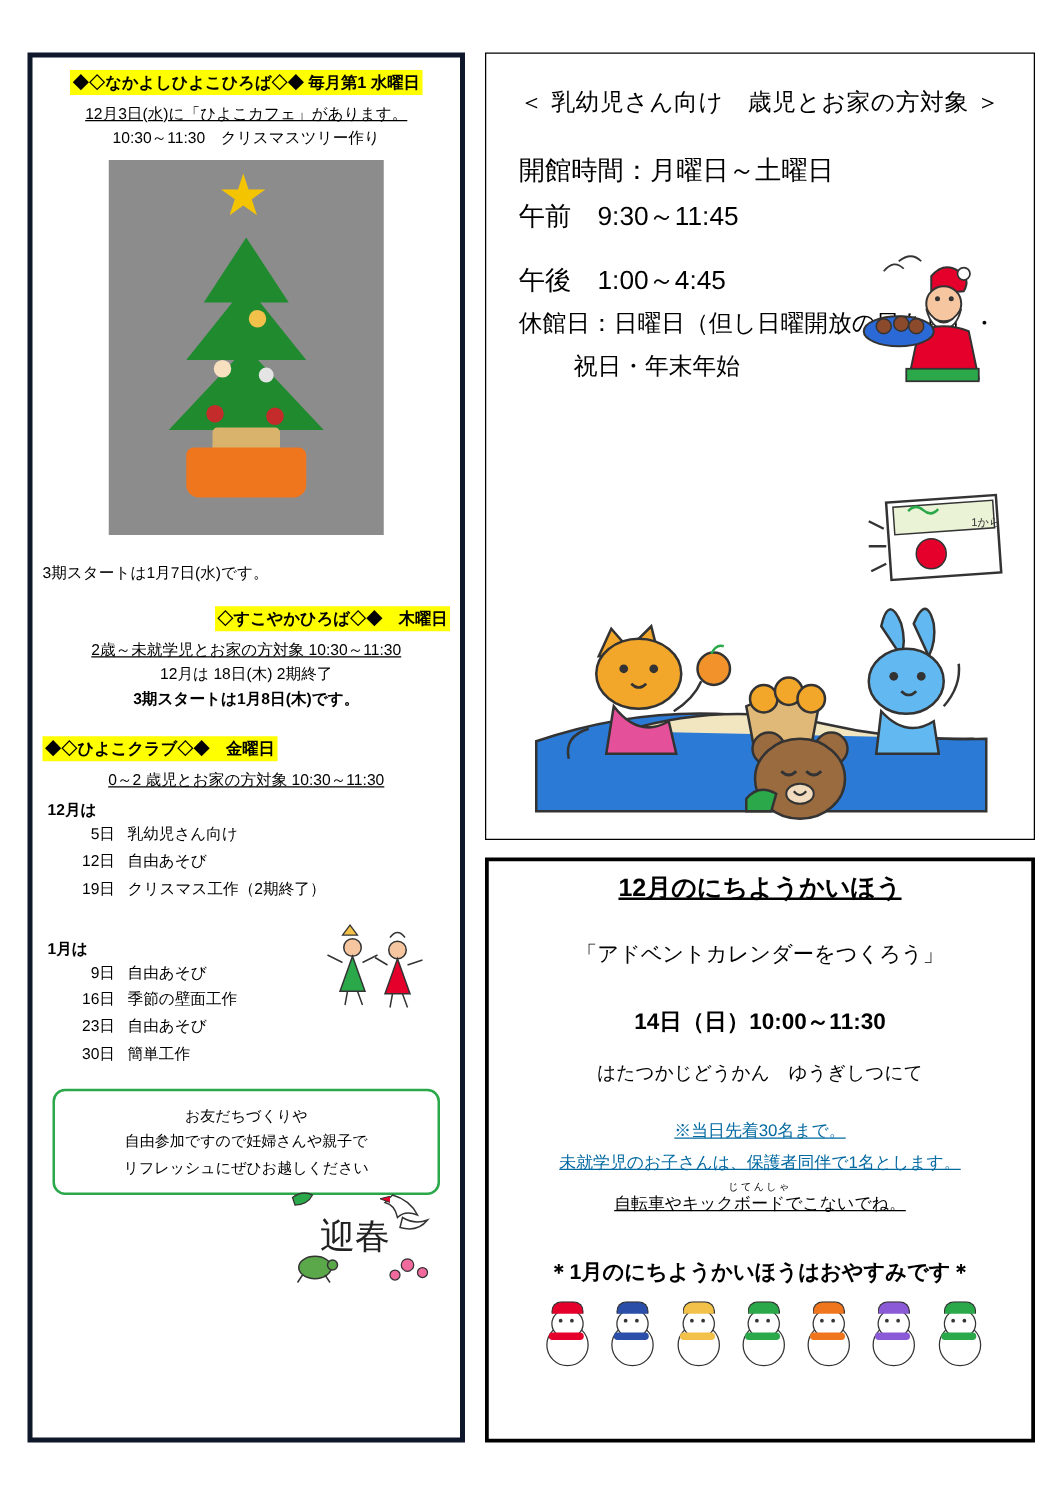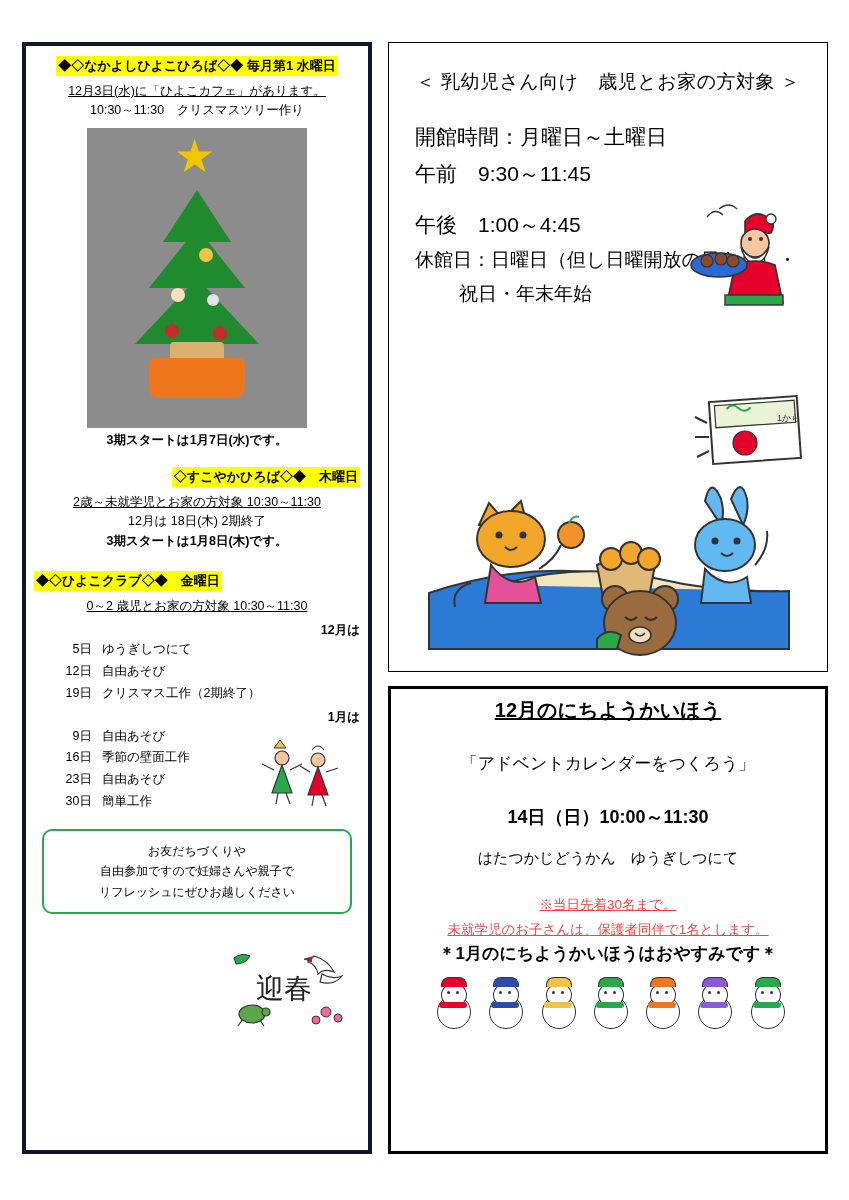--- a/index.html
+++ b/index.html
@@ -112,29 +112,29 @@
     background: #f0761e;
     border-radius: 6px 6px 10px 10px;
   }
   .orn { position: absolute; border-radius: 50%; }
   .o1 { left: 112px; top: 120px; width: 14px; height: 14px; background: #f2c14a; }
   .o2 { left: 84px; top: 160px; width: 14px; height: 14px; background: #f6e0c0; }
   .o3 { left: 120px; top: 166px; width: 12px; height: 12px; background: #e4e4e4; }
   .o4 { left: 78px; top: 196px; width: 14px; height: 14px; background: #c42b2b; }
   .o5 { left: 126px; top: 198px; width: 14px; height: 14px; background: #c42b2b; }
 
-  .cap { text-align: center; font-size: 12.5px; font-weight: bold; margin-top: 4px; }
+  .cap { text-align: left; font-size: 12.5px; font-weight: normal; margin-top: 22px; }
 
   .list {
     font-size: 12.5px;
     line-height: 1.75;
     margin-left: 24px;
   }
   .list .lbl { display: inline-block; min-width: 34px; text-align: right; margin-right: 10px; }
-  .month-lbl { font-size: 12.5px; font-weight: bold; margin-left: 4px; margin-top: 6px; text-align: right; }
+  .month-lbl { font-size: 12.5px; font-weight: bold; margin-left: 4px; margin-top: 6px; }
 
   .note-box {
     margin: 16px 16px 0 16px;
     border: 2px solid #2aa84a;
     border-radius: 10px;
     padding: 10px 6px;
     text-align: center;
     font-size: 12px;
     line-height: 1.7;
   }
@@ -232,21 +232,21 @@
     font-size: 18px;
     font-weight: bold;
     margin-top: 30px;
   }
   .rb-place {
     text-align: center;
     font-size: 15px;
     margin-top: 20px;
   }
   .rb-red {
-    color: #ef4444;
+    color: #0369a1;
     text-decoration: underline;
     font-size: 13.5px;
     text-align: center;
     line-height: 1.7;
     margin-top: 26px;
   }
   .rb-note {
     text-align: center;
     font-size: 13.5px;
     margin-top: 4px;
@@ -254,20 +254,21 @@
   .ruby {
     font-size: 8px;
     display: block;
     line-height: 1;
     letter-spacing: 2px;
   }
   .rb-holiday {
     text-align: center;
     font-size: 17px;
     font-weight: bold;
+    margin-top: 34px;
   }
   .snowmen {
     margin: 10px auto 0 auto;
     width: 360px;
     height: 62px;
     display: flex;
     justify-content: center;
     gap: 6px;
   }
   .snowman { width: 50px; height: 58px; position: relative; }
@@ -353,26 +354,26 @@
     </div>
 
     <div class="sec" style="margin-top:20px; position:relative;">
       <div style="text-align:left;">
         <span class="hl">◆◇ひよこクラブ◇◆　金曜日</span>
       </div>
       <div class="line u" style="margin-top:6px;">0～2 歳児とお家の方対象  10:30～11:30</div>
 
       <div class="month-lbl">12月は</div>
       <div class="list">
-        <div><span class="lbl">5日</span><span>ゆうぎしつにて</span></div>
+        <div><span class="lbl">5日</span><span>乳幼児さん向け</span></div>
         <div><span class="lbl">12日</span><span>自由あそび</span></div>
         <div><span class="lbl">19日</span><span>クリスマス工作（2期終了）</span></div>
       </div>
 
-      <div class="month-lbl" style="margin-top:4px;">1月は</div>
+      <div class="month-lbl" style="margin-top:28px;">1月は</div>
       <div class="list">
         <div><span class="lbl">9日</span><span>自由あそび</span></div>
         <div><span class="lbl">16日</span><span>季節の壁面工作</span></div>
         <div><span class="lbl">23日</span><span>自由あそび</span></div>
         <div><span class="lbl">30日</span><span>簡単工作</span></div>
       </div>
     </div>
 
     <div class="note-box">
       <div>お友だちづくりや</div>
@@ -498,20 +499,24 @@
     </div>
   </div>
 
   <div class="right-bot">
     <div class="rb-title">12月のにちようかいほう</div>
     <div class="rb-sub">「アドベントカレンダーをつくろう」</div>
     <div class="rb-time">14日（日）10:00～11:30</div>
     <div class="rb-place">はたつかじどうかん　ゆうぎしつにて</div>
     <div class="rb-red">※当日先着30名まで。</div>
     <div class="rb-red" style="margin-top:2px;">未就学児のお子さんは、保護者同伴で1名とします。</div>
+    <div class="rb-note">
+      <span class="ruby">じてんしゃ</span>
+      <span class="u">自転車やキックボードでこないでね。</span>
+    </div>
     <div class="rb-holiday">＊1月のにちようかいほうはおやすみです＊</div>
 
     <div class="snowmen">
       <div class="snowman">
         <div class="sm-body"></div>
           <div class="sm-head"></div>
         <div class="sm-hat" style="background:#e4002b;"></div>
         <div class="sm-scarf" style="background:#e4002b;"></div>
         <div class="sm-eye l"></div>
           <div class="sm-eye r"></div>

